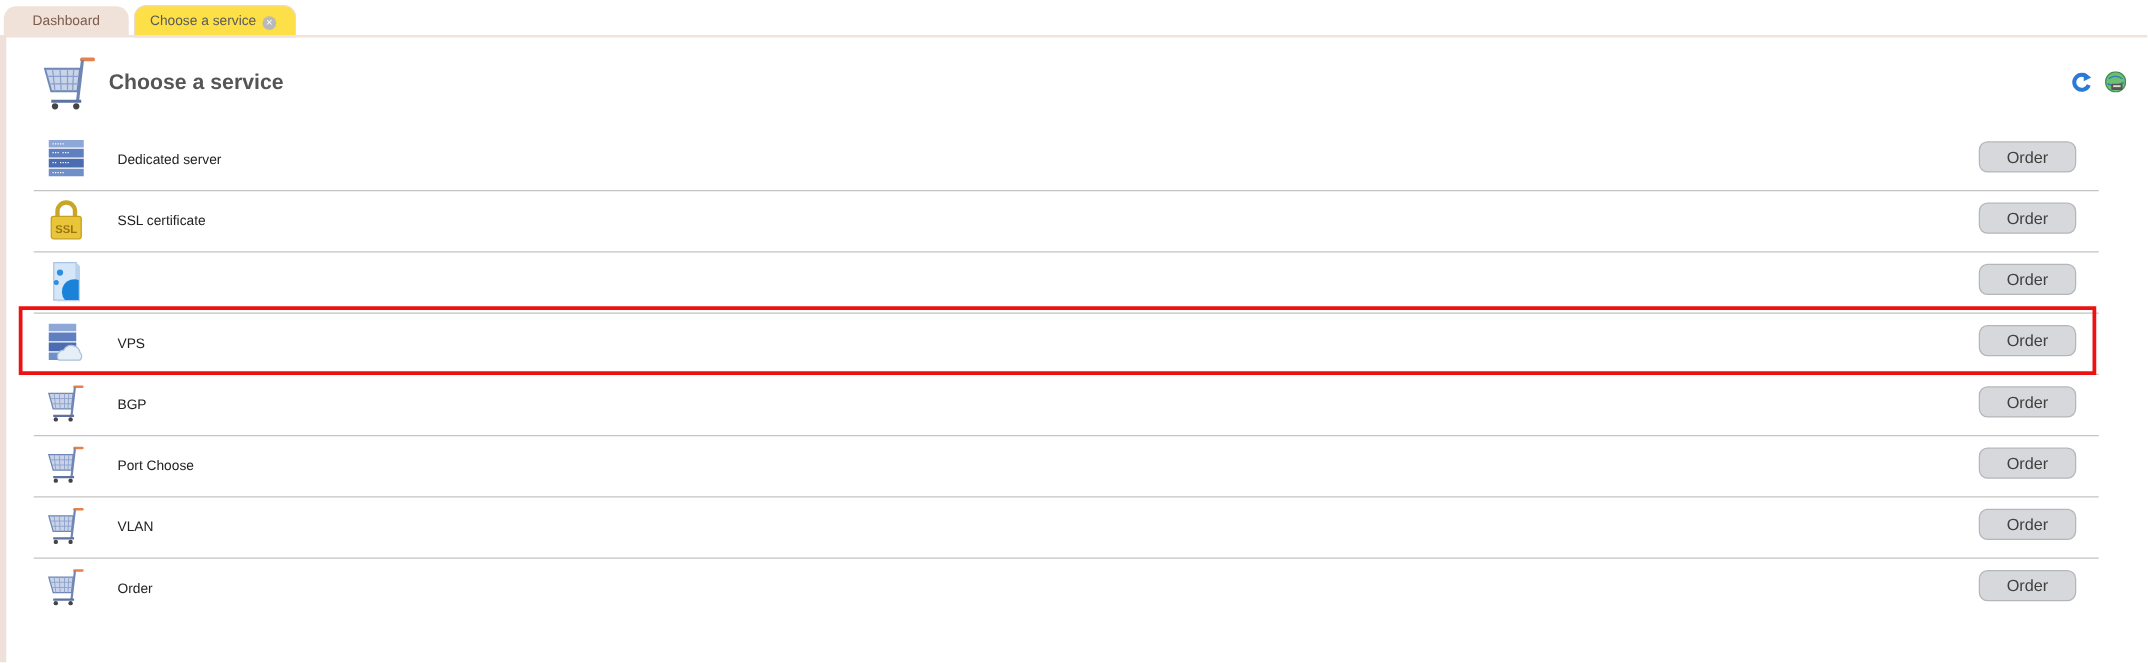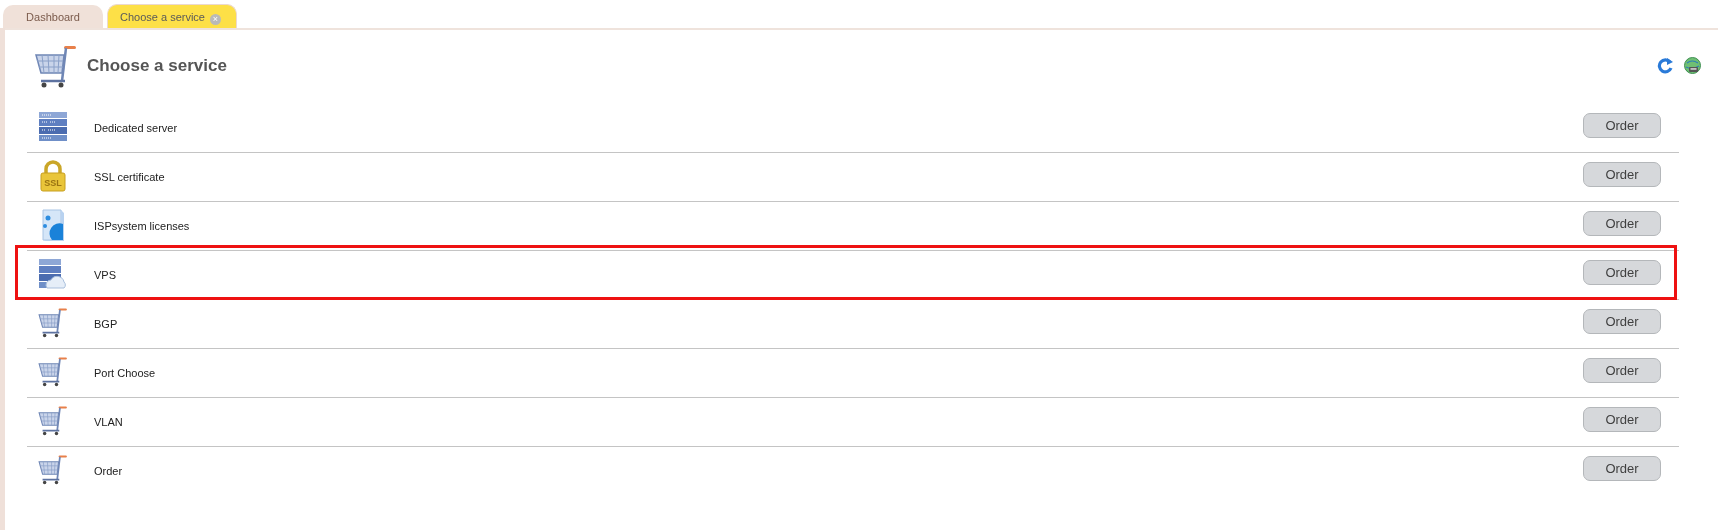--- a/index.html
+++ b/index.html
@@ -131,21 +131,20 @@
         <use href="#ssl"></use>
       </svg>
     <span class="label">SSL certificate</span>
     <button class="order-btn">Order</button>
     <div class="sep"></div>
   </div>
   <div class="row" style="top:202px">
     <svg class="icon">
         <use href="#isp"></use>
       </svg>
-    <span class="label">ISPsystem licenses</span>
     <button class="order-btn">Order</button>
     <div class="sep"></div>
   </div>
   <div class="row" style="top:251px">
     <svg class="icon">
         <use href="#vps"></use>
       </svg>
     <span class="label">VPS</span>
     <button class="order-btn">Order</button>
     <div class="sep"></div>

